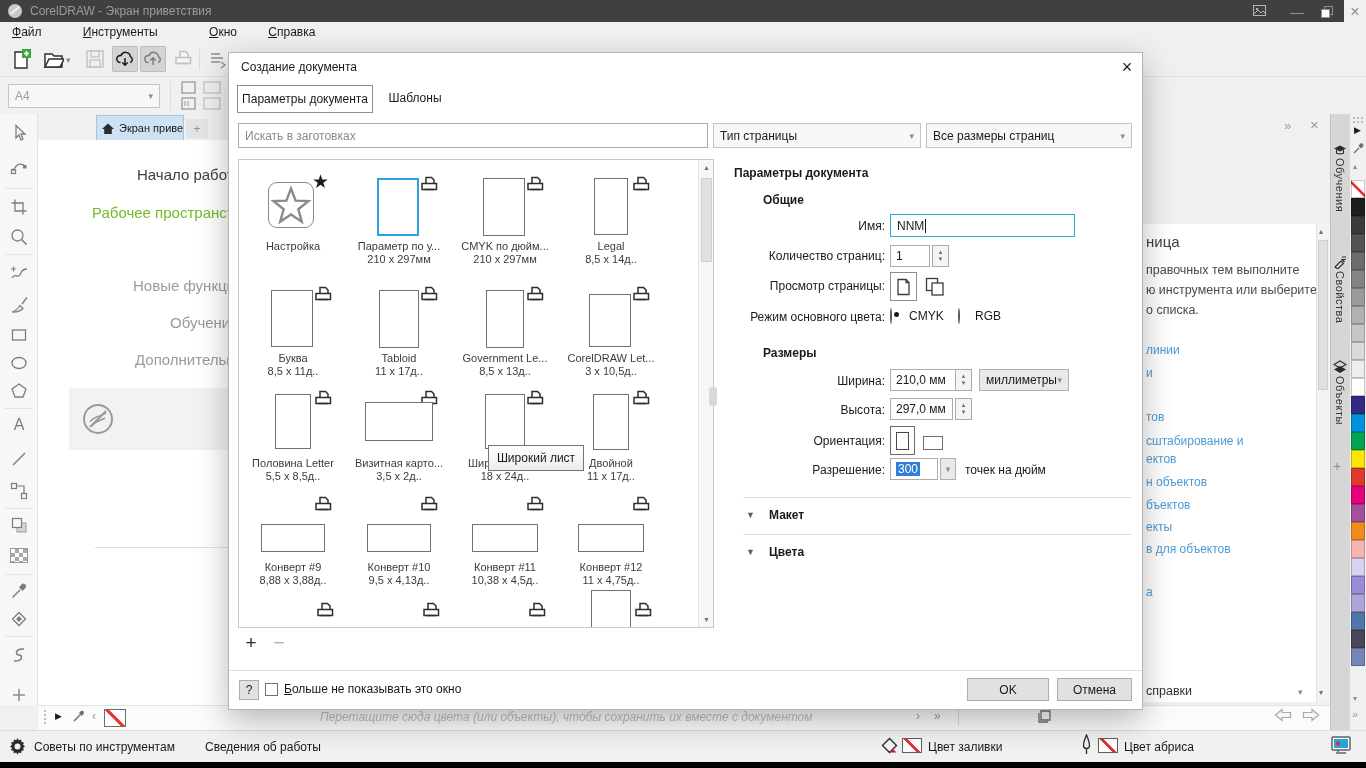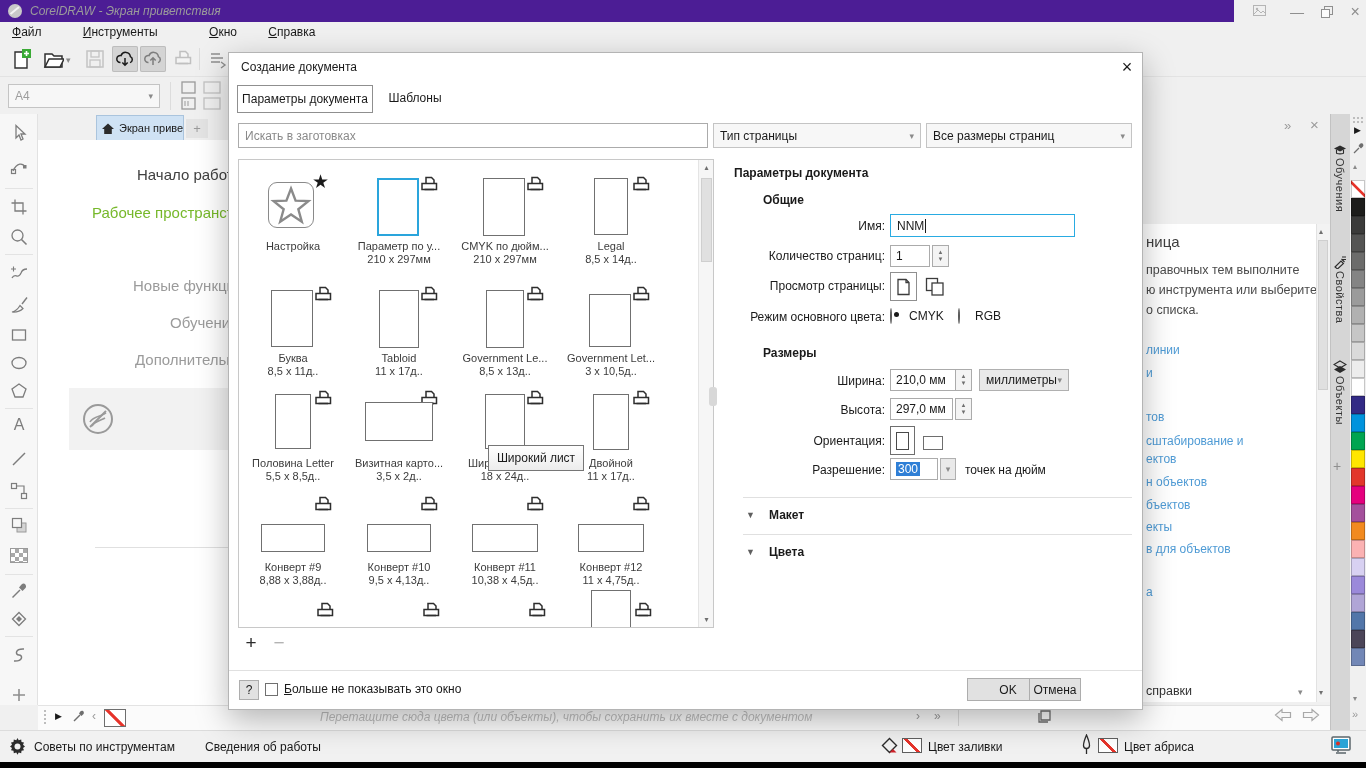--- a/index.html
+++ b/index.html
@@ -2,21 +2,21 @@
 <html><head>
 <meta charset="utf-8">
 <style>
   html,body{margin:0;padding:0;}
   #root{position:relative;width:1366px;height:768px;background:#f0f0f0;overflow:hidden;
         font-family:"Liberation Sans","DejaVu Sans",sans-serif;font-size:12px;color:#1a1a1a;}
   .abs{position:absolute;}
   .ctr{display:flex;align-items:center;justify-content:center;}
   svg{display:block;}
   
-  .titlebar{left:0;top:0;width:1234px;height:22px;background:#4c1d95;font-style:italic;}
+  .titlebar{left:0;top:0;width:1344px;height:22px;background:#404040;}
   .title-text{left:30px;top:4px;color:#9b9b9b;font-size:12px;}
   .winbtn{top:3px;color:#8f8f8f;font-size:14px;width:26px;height:17px;text-align:center;}
   .menubar{left:0;top:22px;width:1366px;height:20px;background:#f0f0f0;}
   .menu-item{display:inline-block;margin:2px 0 0 0;padding:1px 10px;cursor:default;}
   .menu-item::first-letter{text-decoration:underline;}
   .toolbar{left:0;top:42px;width:1366px;height:34px;background:#f0f0f0;}
   .tbtn{top:46px;width:26px;height:26px;border-radius:2px;}
   .tbtn.pressed{background:#d4d4d4;box-shadow:inset 0 0 0 1px #bdbdbd;}
   .tbtn.disabled svg{opacity:.45;}
   .propbar{left:0;top:76px;width:1366px;height:38px;background:#f0f0f0;border-top:1px solid #e3e3e3;}
@@ -589,21 +589,21 @@
           </svg>
         <div class="thumb" style="left:34px;top:20px;width:38px;height:58px"></div>
         <div class="tname" style="top:82px">Government Le...</div>
         <div class="tsize" style="top:95px">8,5 x 13д..</div>
       </div>
       <div class="tcell" style="left:319px;top:110px">
         <svg class="printer" style="left:72px;top:14px" width="22" height="22">
             <use href="#sym-printer"></use>
           </svg>
         <div class="thumb" style="left:31px;top:24px;width:42px;height:53px"></div>
-        <div class="tname" style="top:82px">Government Let...</div>
+        <div class="tname" style="top:82px">CorelDRAW Let...</div>
         <div class="tsize" style="top:95px">3 x 10,5д..</div>
       </div>
 
       <div class="tcell" style="left:1px;top:214px">
         <svg class="printer" style="left:72px;top:14px" width="22" height="22">
             <use href="#sym-printer"></use>
           </svg>
         <div class="thumb" style="left:35px;top:20px;width:36px;height:55px"></div>
         <div class="tname" style="top:83px">Половина Letter</div>
         <div class="tsize" style="top:96px">5,5 x 8,5д..</div>
@@ -781,16 +781,16 @@
     
     <div class="abs ctr" style="left:12px;top:580px;width:20px;height:20px;font-size:19px;color:#2b2b2b">+</div>
     <div class="abs ctr" style="left:40px;top:580px;width:20px;height:20px;font-size:19px;color:#b3b3b3">−</div>
 
     
     <div class="hline" style="left:0;top:617px;width:913px"></div>
     <div class="abs btn" style="left:10px;top:627px;width:20px;height:20px">?</div>
     <div class="abs chk" style="left:36px;top:630px"></div>
     <div class="abs chk-label" style="left:55px;top:629px">Больше не показывать это окно</div>
     <div class="abs btn" style="left:738px;top:625px;width:82px;height:23px">OK</div>
-    <div class="abs btn" style="left:800px;top:625px;width:52px;height:23px">Отмена</div>
+    <div class="abs btn" style="left:828px;top:625px;width:75px;height:23px">Отмена</div>
   </div>
 
 </div>
 
 </body></html>

